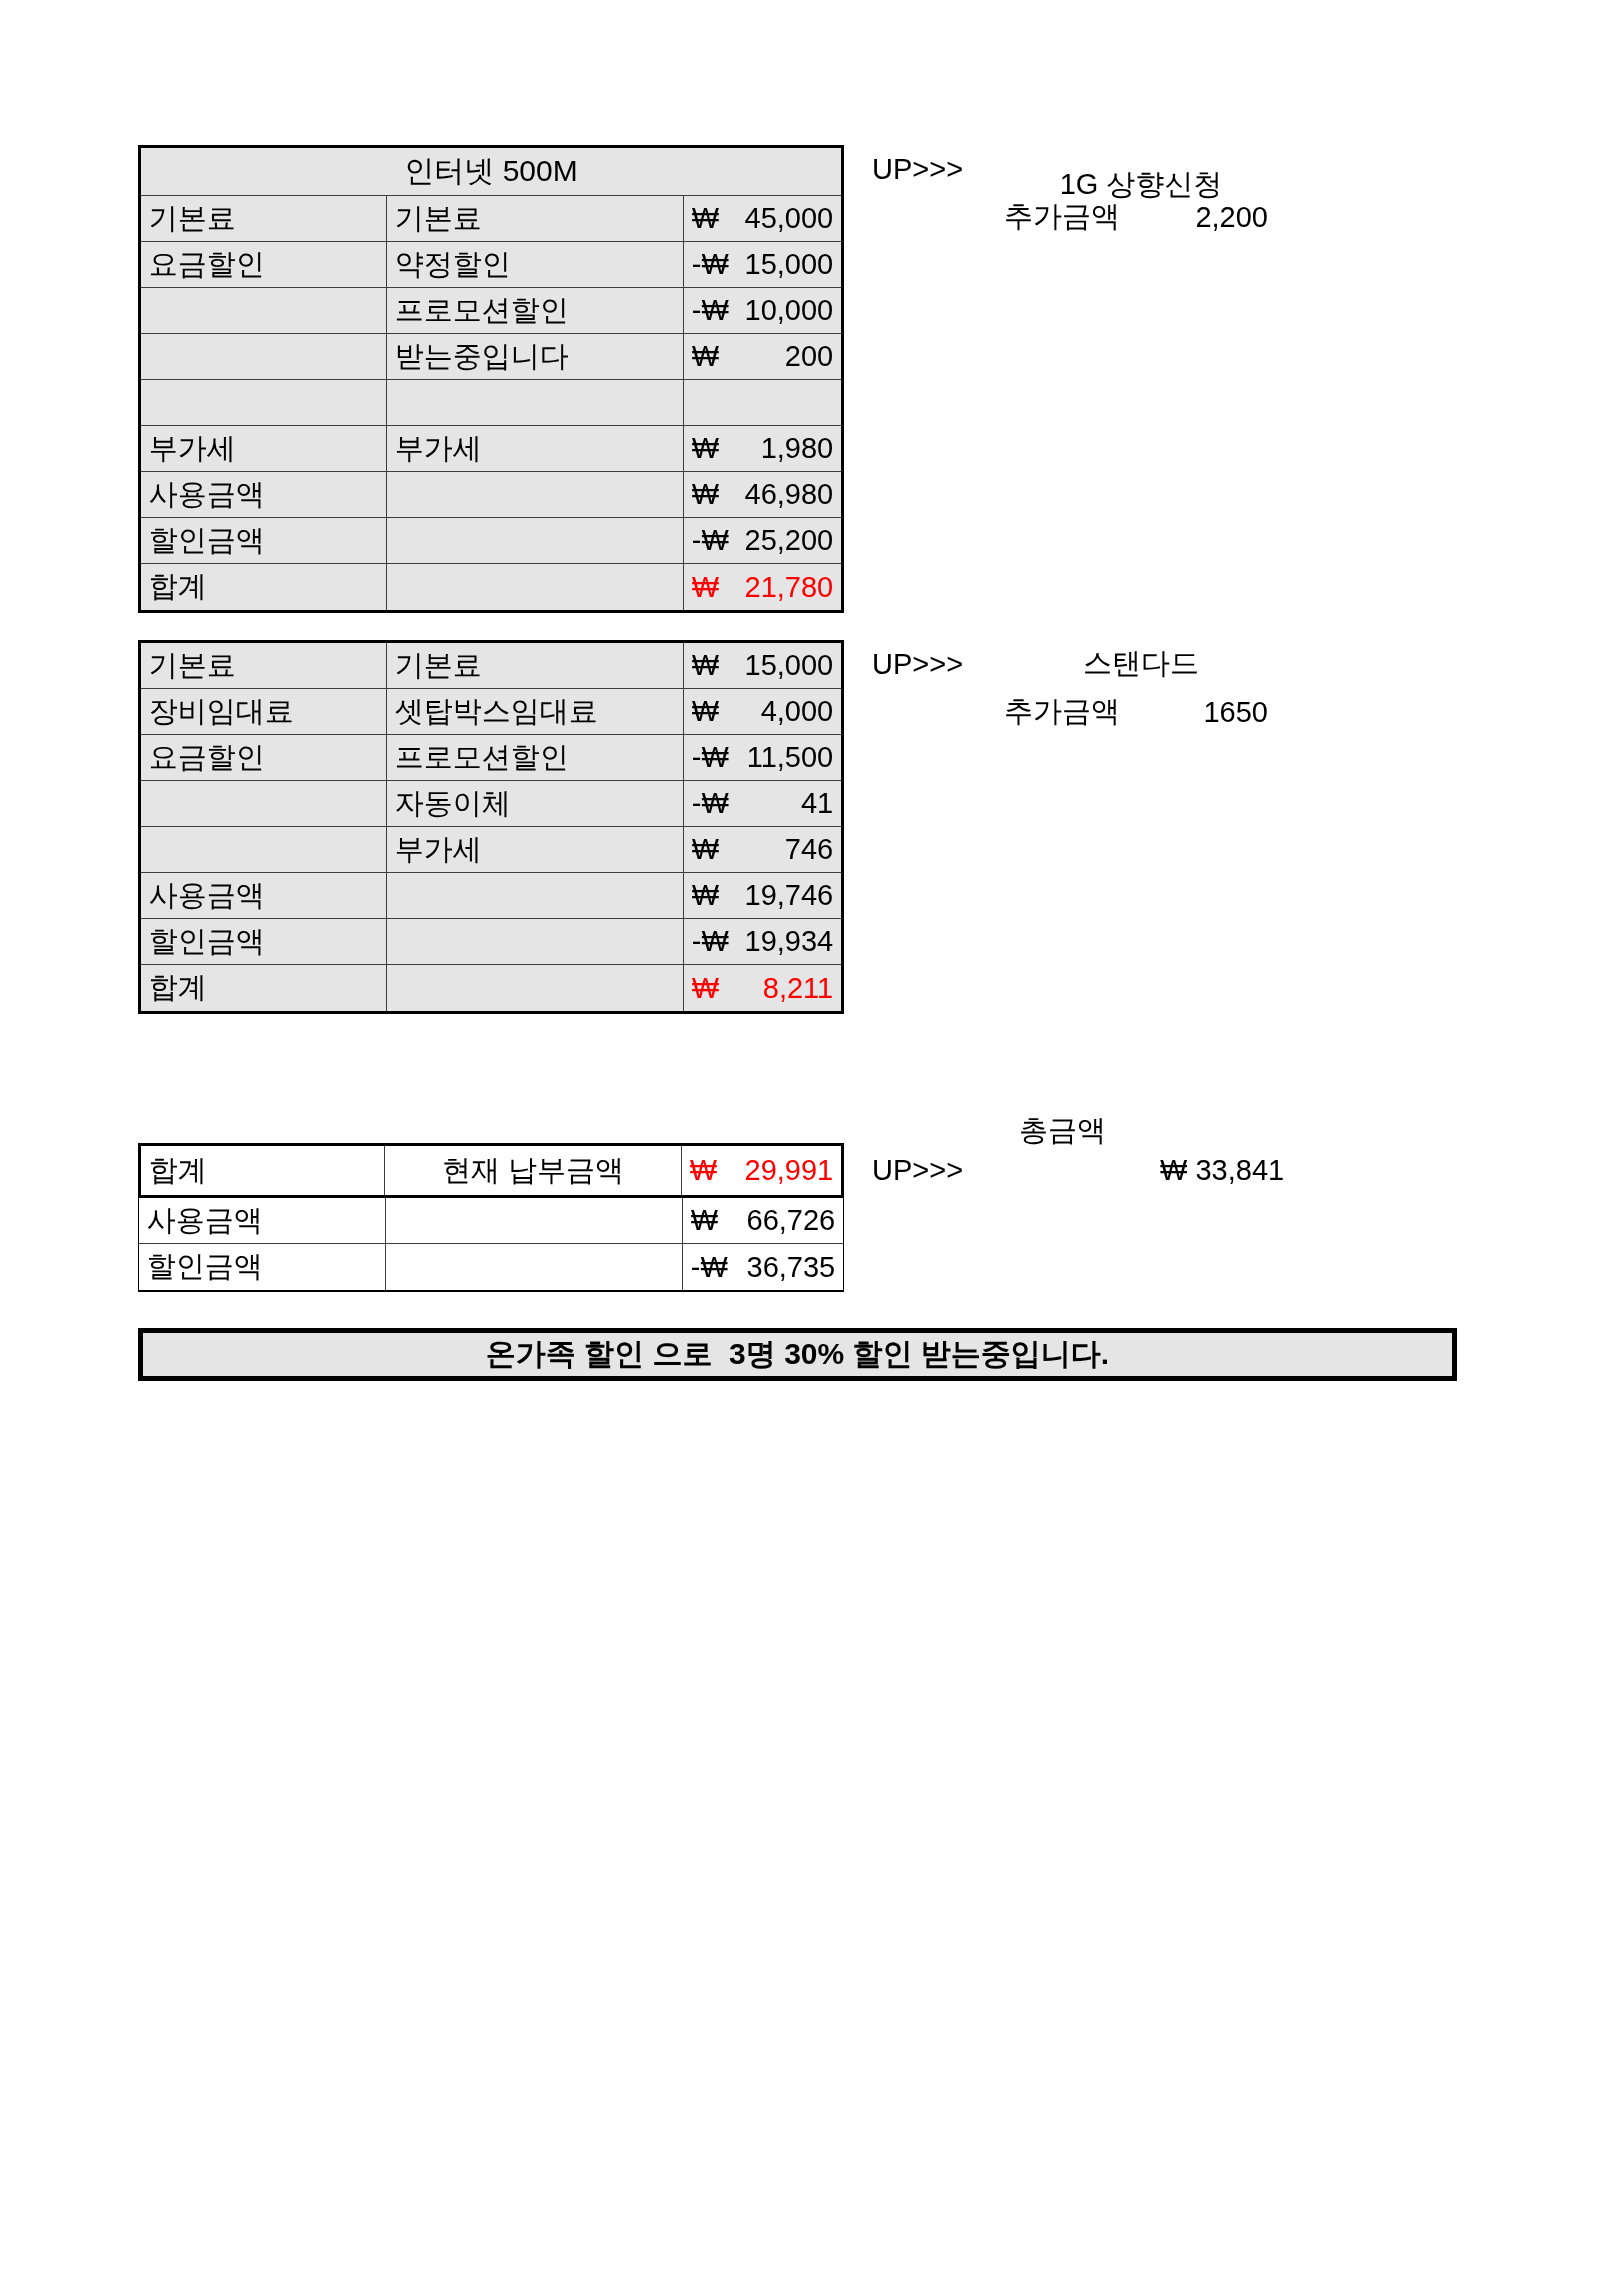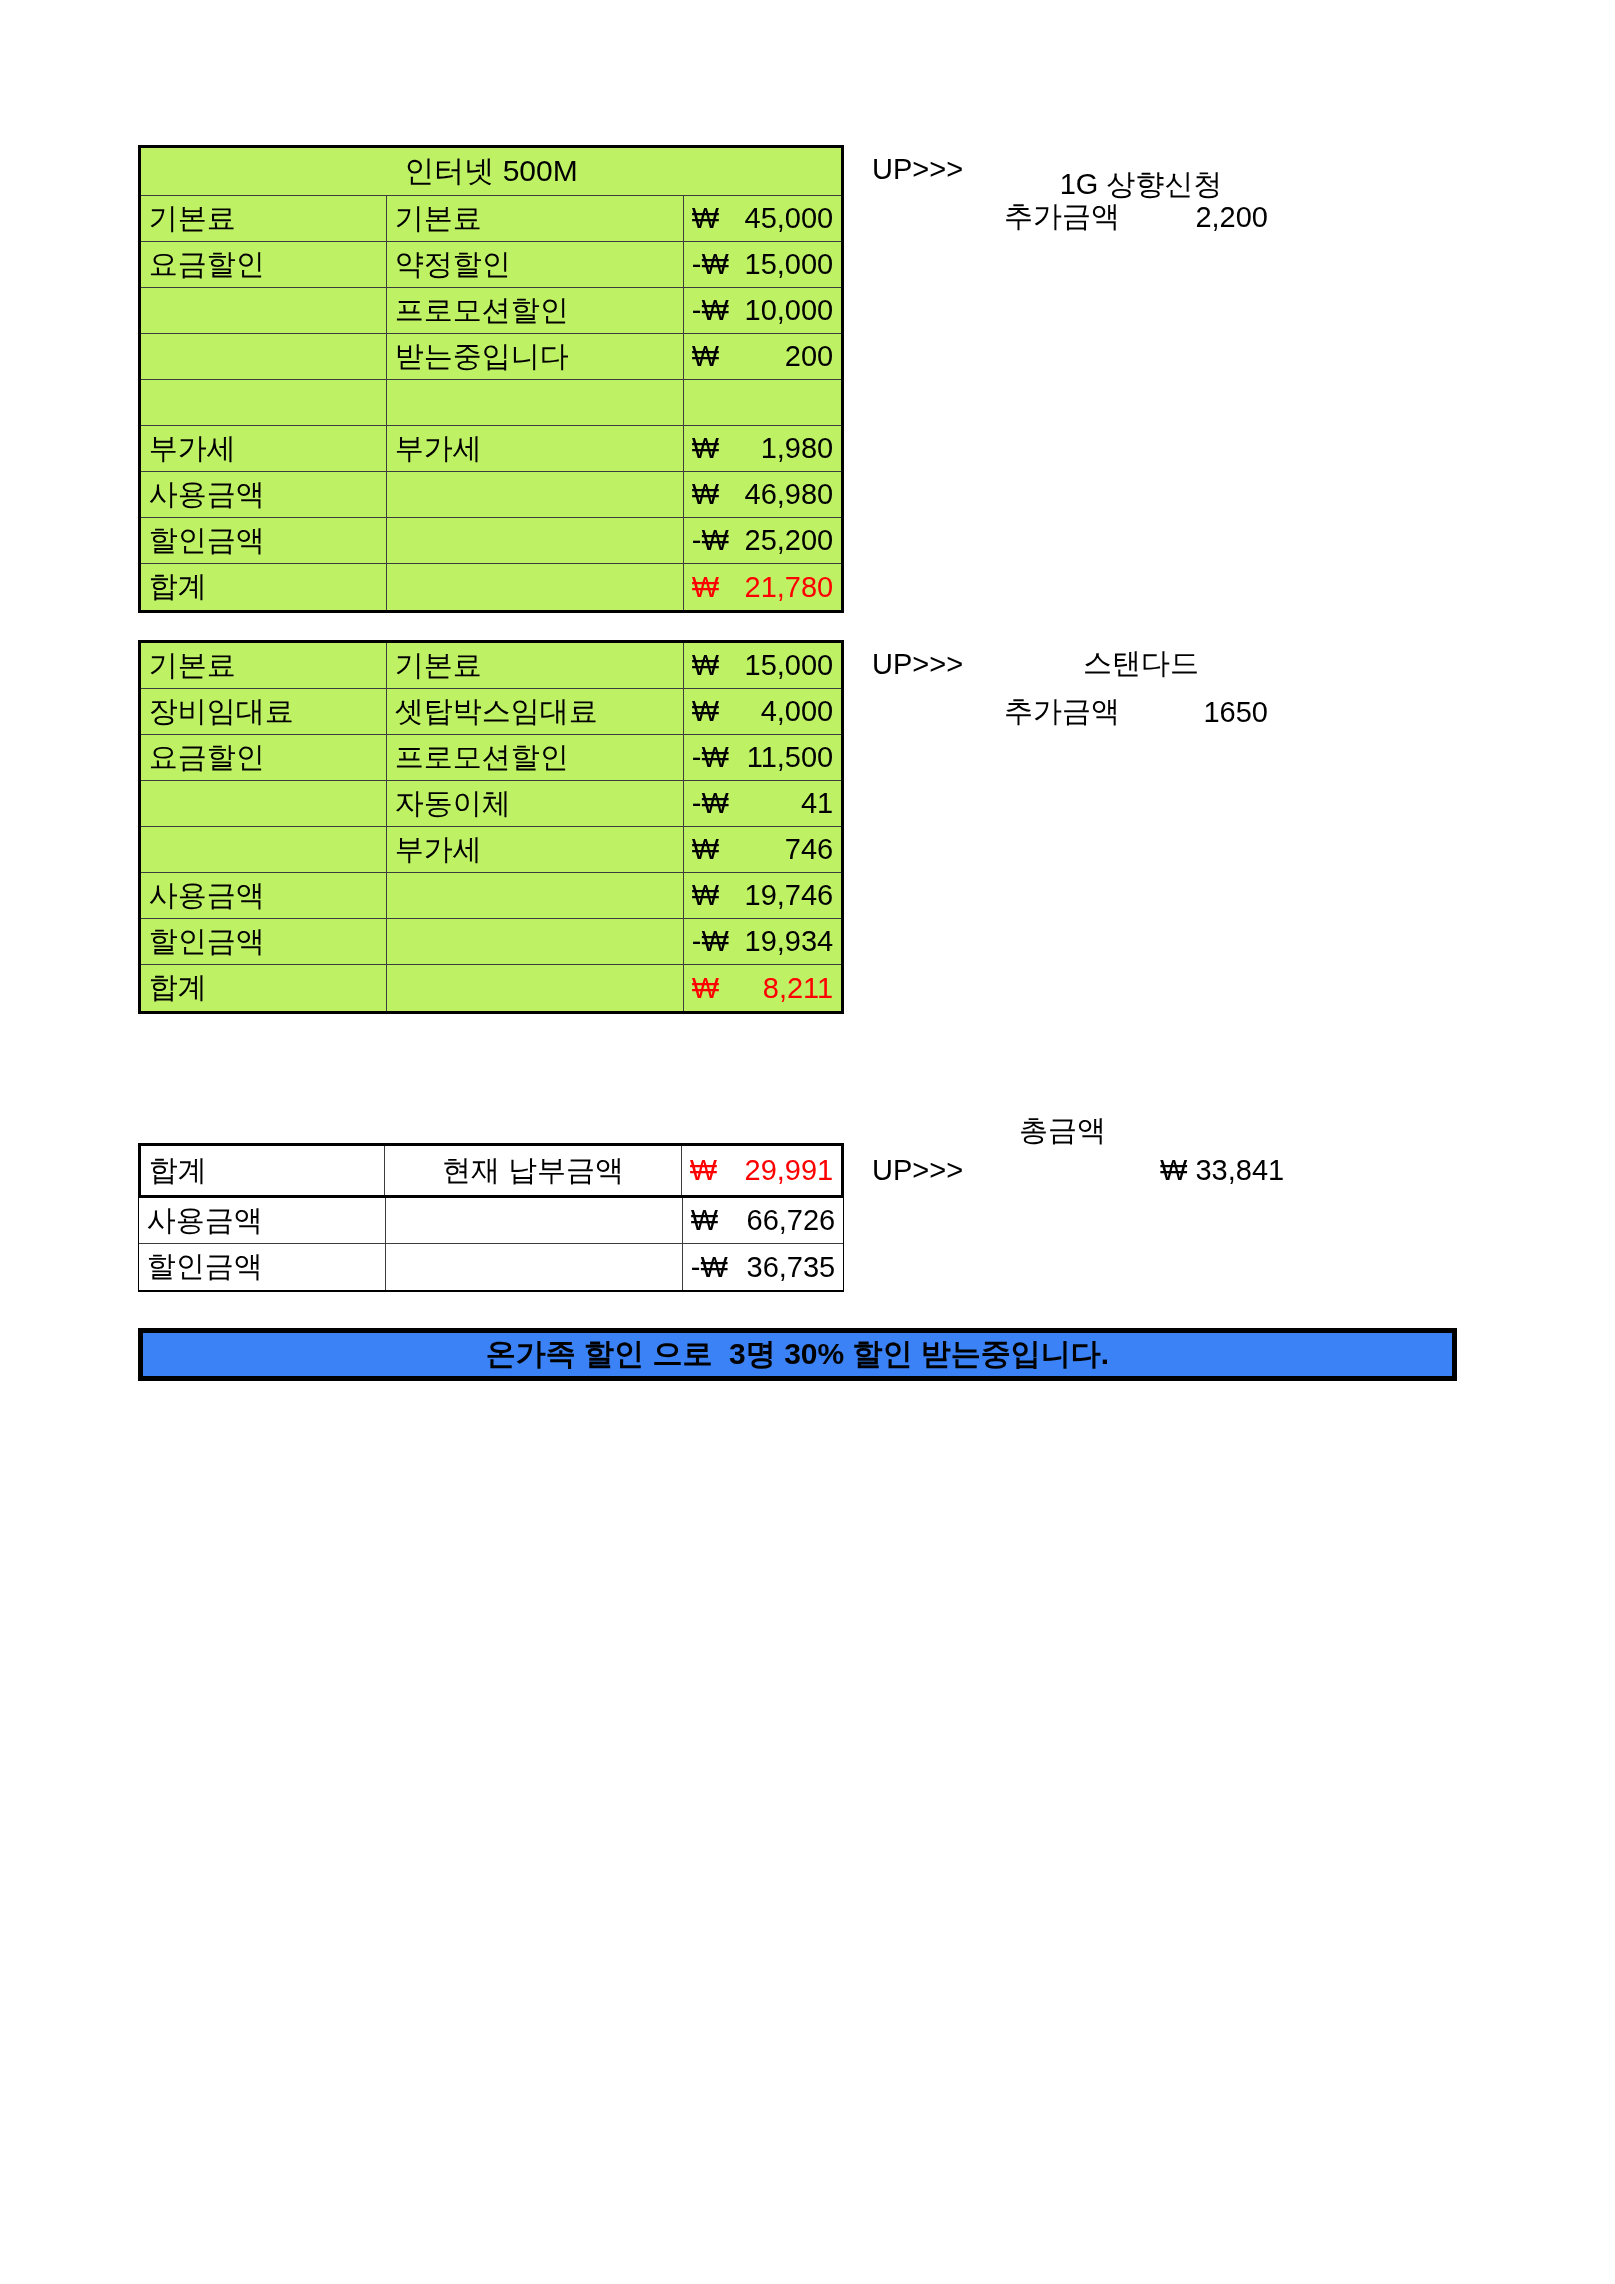--- a/index.html
+++ b/index.html
@@ -7,21 +7,21 @@
   body {
     width: 1616px; height: 2284px;
     position: relative;
     font-family: "Liberation Sans", "DejaVu Sans", sans-serif;
     color: #000000;
   }
 
   
   .tbl {
     position: absolute; left: 138px; width: 706px;
-    border: 3.3px solid #000; background: #bef264;
+    border: 3.3px solid #000; background: #e5e5e5;
   }
   #internet-table { top: 145px; }
   #tv-table { top: 640px; }
 
   .title-row {
     height: 48px; border-bottom: 1.3px solid #3d3d3d;
     display: flex; align-items: center; justify-content: center;
     font-size: 30px;
   }
   .trow {
@@ -65,21 +65,21 @@
   #extra-val1, #extra-val2 { left: 1108px; width: 160px; height: 46px; justify-content: flex-end; }
   #extra-val1 { top: 194px; } #extra-val2 { top: 689px; }
   #up3 { left: 872px; top: 1143px; height: 55px; }
   #total-label { left: 1019px; top: 1103px; height: 55px; }
   #total-value { left: 1160px; top: 1143px; height: 55px; }
 
   
   #banner {
     position: absolute; left: 138px; top: 1328px;
     width: 1319px; height: 53px;
-    border: 5.2px solid #000; background: #3b82f6;
+    border: 5.2px solid #000; background: #e5e5e5;
     display: flex; align-items: center; justify-content: center;
     font-size: 30px; font-weight: bold; white-space: pre;
   }
 </style>
 </head>
 <body>
 
 <div class="tbl" id="internet-table">
   <div class="title-row">인터넷 500M</div>
 

